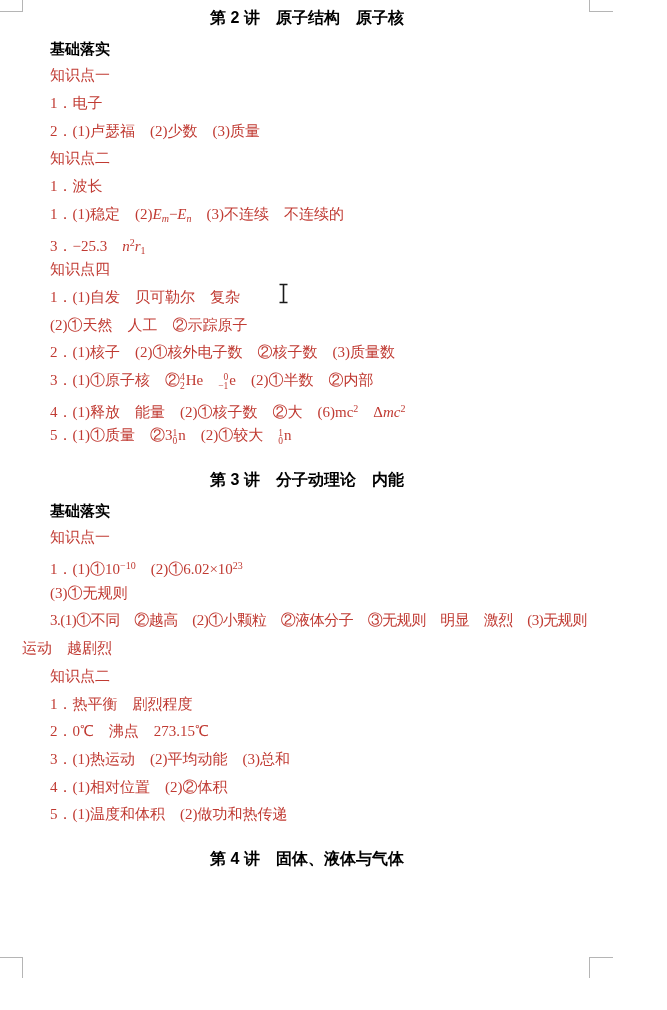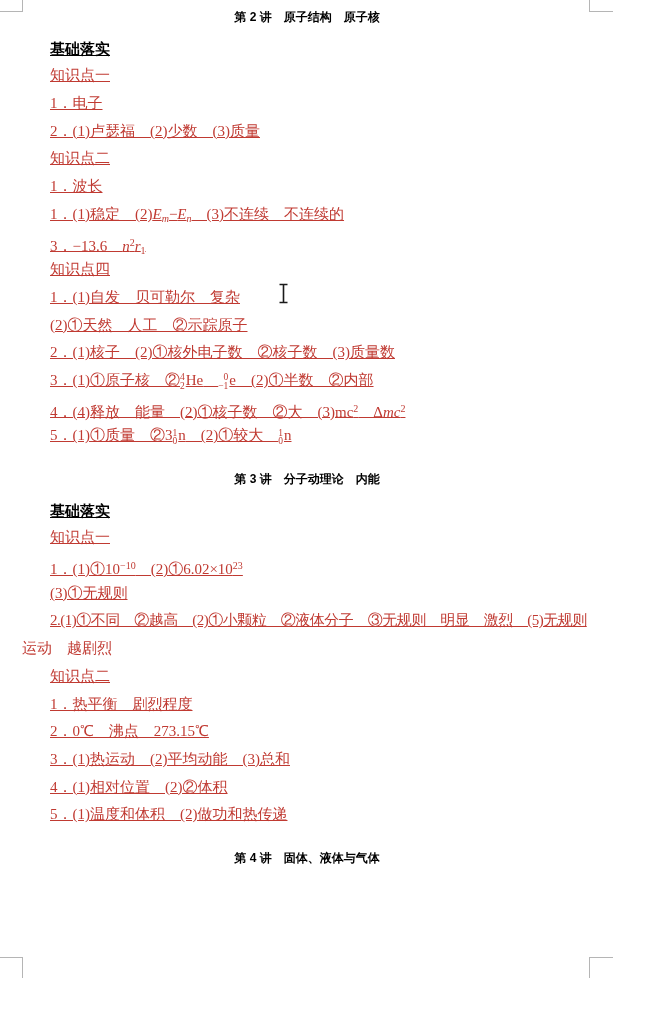--- a/index.html
+++ b/index.html
@@ -14,24 +14,24 @@
   .mark.tl{left:0;top:0;width:22px;height:11px;border-right:1px solid var(--mark);border-bottom:1px solid var(--mark);}
   .mark.tr{left:589px;top:0;width:23px;height:11px;border-left:1px solid var(--mark);border-bottom:1px solid var(--mark);}
   .mark.bl{left:0;top:957px;width:22px;height:20px;border-right:1px solid var(--mark);border-top:1px solid var(--mark);}
   .mark.br{left:589px;top:957px;width:23px;height:20px;border-left:1px solid var(--mark);border-top:1px solid var(--mark);}
 
   .content{position:absolute;left:22px;top:4px;width:570px;}
   .line{
     height:27.7px;line-height:27.7px;font-size:15px;color:var(--red);
     white-space:pre;
   }
-  .indent{padding-left:28px;text-decoration:underline;}
+  .indent{padding-left:28px;}
   .chapter{
     font-family:"Liberation Sans",sans-serif;
-    font-size:12px;font-weight:bold;color:var(--black);
+    font-size:16px;font-weight:bold;color:var(--black);
     text-align:center;margin-top:16px;
   }
   .chapter.first{margin-top:0;}
   .after-chapter{margin-top:3px;}
   .black-bold{
     color:var(--black);font-weight:bold;
     font-family:"Liberation Sans",sans-serif;
   }
   .tight{letter-spacing:-0.5px;}
   .it{font-style:italic;}
@@ -62,37 +62,37 @@
     <div class="line indent black-bold after-chapter">基础落实</div>
 
     <div class="line indent">知识点一</div>
     <div class="line indent">1．电子</div>
     <div class="line indent">2．(1)卢瑟福　(2)少数　(3)质量</div>
 
     <div class="line indent">知识点二</div>
     <div class="line indent">1．波长</div>
 
     <div class="line indent"><span>1．(1)稳定　(2)</span><span class="it">E</span><span class="sub it">m</span><span>−</span><span class="it">E</span><span class="sub it">n</span><span>　(3)不连续　不连续的</span></div>
-    <div class="line indent"><span>3．−13.6　</span><span class="it">n</span><span class="sup">2</span><span class="it">r</span><span class="sub">1</span></div>
+    <div class="line indent"><span>3．−25.3　</span><span class="it">n</span><span class="sup">2</span><span class="it">r</span><span class="sub">1</span></div>
 
     <div class="line indent">知识点四</div>
     <div class="line indent">1．(1)自发　贝可勒尔　复杂</div>
     <div class="line indent">(2)①天然　人工　②示踪原子</div>
     <div class="line indent">2．(1)核子　(2)①核外电子数　②核子数　(3)质量数</div>
     <div class="line indent"><span>3．(1)①原子核　②</span><span class="nuc"><span class="stk"><span>4</span><span>2</span></span><span>He</span></span><span>　</span><span class="nuc"><span class="stk"><span>0</span><span>−1</span></span><span>e</span></span><span>　(2)①半数　②内部</span></div>
-    <div class="line indent"><span>4．(4)释放　能量　(2)①核子数　②大　(3)mc</span><span class="sup">2</span><span>　Δ</span><span class="it">mc</span><span class="sup">2</span></div>
+    <div class="line indent"><span>4．(1)释放　能量　(2)①核子数　②大　(6)mc</span><span class="sup">2</span><span>　Δ</span><span class="it">mc</span><span class="sup">2</span></div>
     <div class="line indent"><span>5．(1)①质量　②3</span><span class="nuc"><span class="stk"><span>1</span><span>0</span></span><span>n</span></span><span>　(2)①较大　</span><span class="nuc"><span class="stk"><span>1</span><span>0</span></span><span>n</span></span></div>
 
     <div class="line chapter">第 3 讲　分子动理论　内能</div>
     <div class="line indent black-bold after-chapter">基础落实</div>
 
     <div class="line indent">知识点一</div>
     <div class="line indent"><span>1．(1)①10</span><span class="sup">−10</span><span>　(2)①6.02×10</span><span class="sup">23</span></div>
     <div class="line indent">(3)①无规则</div>
-    <div class="line indent tight">2.(1)①不同　②越高　(2)①小颗粒　②液体分子　③无规则　明显　激烈　(5)无规则</div>
+    <div class="line indent tight">3.(1)①不同　②越高　(2)①小颗粒　②液体分子　③无规则　明显　激烈　(3)无规则</div>
     <div class="line">运动　越剧烈</div>
 
     <div class="line indent">知识点二</div>
     <div class="line indent">1．热平衡　剧烈程度</div>
     <div class="line indent">2．0℃　沸点　273.15℃</div>
     <div class="line indent">3．(1)热运动　(2)平均动能　(3)总和</div>
     <div class="line indent">4．(1)相对位置　(2)②体积</div>
     <div class="line indent">5．(1)温度和体积　(2)做功和热传递</div>
 
     <div class="line chapter">第 4 讲　固体、液体与气体</div>

